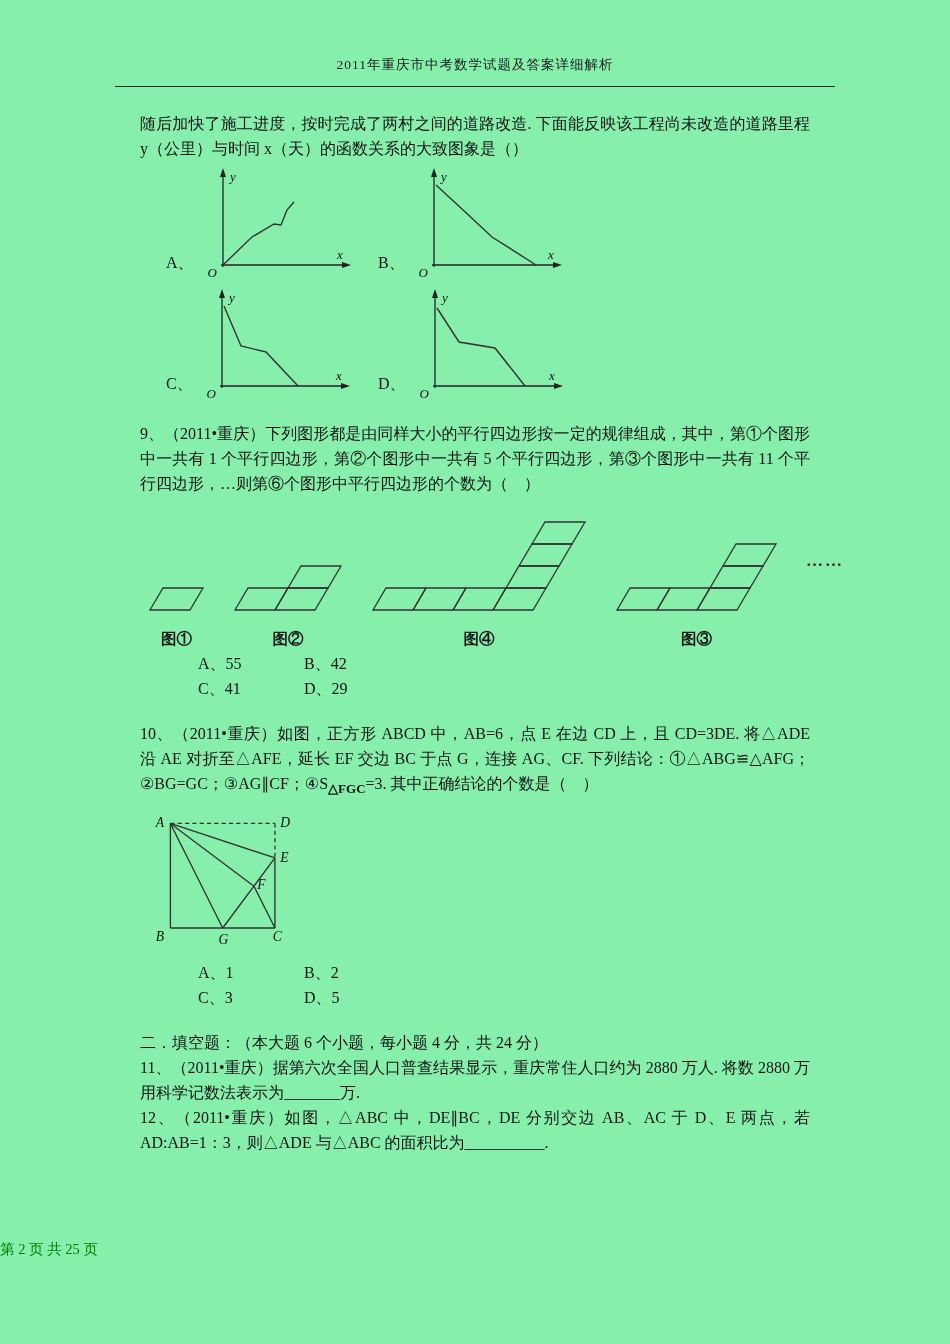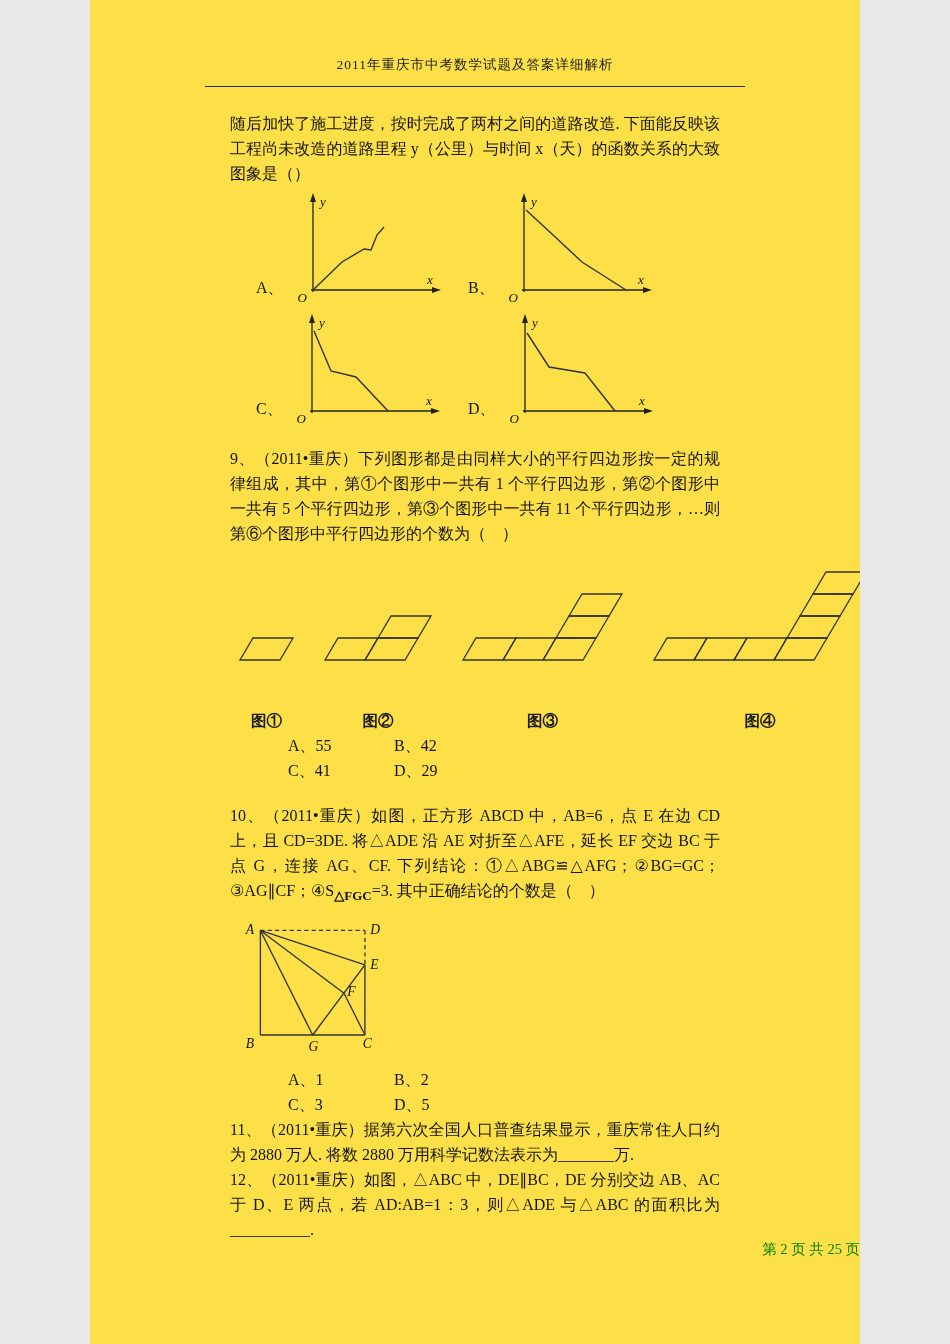--- a/index.html
+++ b/index.html
@@ -1,18 +1,18 @@
 <!DOCTYPE html>
 <html><head>
 <meta charset="utf-8">
 <style>
   * { margin:0; padding:0; box-sizing:border-box; }
   body { background:#e8e8e8; }
   .page {
-    width:770px; height:1344px; margin:0 auto; background:#fde047;
+    width:950px; height:1344px; margin:0 auto; background:#86efac;
     position:relative; overflow:hidden;
     font-family:"Liberation Serif", serif; color:#141414;
   }
   .header-title {
     padding-top:56px; text-align:center; font-size:13.5px; letter-spacing:1px; color:#1c1c1c;
   }
   .header-rule { margin:12px 115px 0 115px; border-top:1.6px solid #2a2a2a; }
   .content { margin:24px 140px 0 140px; font-size:16px; line-height:25px; text-align:justify; }
   .qtext { margin-top:20px; }
   sub { font-size:13px;font-weight:bold; }
@@ -21,39 +21,39 @@
   .graphs { margin:4px 0 2px 26px; display:grid; grid-template-columns:212px 212px; row-gap:6px; }
   .graph-cell { display:flex; align-items:flex-end; }
   .graph-cell .opt { font-size:16px; line-height:16px; margin:0 1px 9px 0; white-space:nowrap; }
   .axis { stroke:#222; stroke-width:1.3; }
   .axf { fill:#222; }
   .axl { font-family:"Liberation Serif",serif; font-style:italic; font-size:13px; fill:#111; }
   .curve { fill:none; stroke:#333; stroke-width:1.4; }
 
   
   .pfigs { display:flex; align-items:flex-end; gap:28px; margin:24px 0 0 8px; }
-  .pfig { display:flex; flex-direction:column; align-items:center;gap:32px; }
+  .pfig { display:flex; flex-direction:column; align-items:center; }
   .pfig svg { display:block; }
   .pfig .flabel { margin-top:14px; font-size:15.5px; font-weight:bold; color:#1a1a1a; }
   .pgon { fill:none; stroke:#333; stroke-width:1.3; }
   .dots { font-weight:bold; font-size:17px; letter-spacing:2px; margin-bottom:78px; color:#222; }
 
   
   .opts { margin-left:58px; line-height:25px; }
   .opts .optcell { display:inline-block; width:102px; }
 
   
   .square-fig { margin:12px 0 2px 8px; }
   .sqline { stroke:#333; stroke-width:1.3; }
   .sqdash { stroke:#333; stroke-width:1.2; stroke-dasharray:4 3; }
   .ptl { font-family:"Liberation Serif",serif; font-style:italic; font-size:13px; fill:#111; }
 
   .footer {
     position:absolute; top:1240px; left:0; width:100%;
-    text-align:right; font-size:14.5px;
+    text-align:left; font-size:14.5px;
   }
 </style>
 </head>
 <body>
 
 <div class="page">
 
   <div class="header-title">2011年重庆市中考数学试题及答案详细解析</div>
   <div class="header-rule"></div>
 
@@ -132,44 +132,44 @@
         <span class="flabel">图①</span>
       </div>
 
       <div class="pfig">
         <svg width="110" height="48" viewBox="0 0 110 48">
           <polygon class="pgon" points="2,46 42,46 55,24 15,24"></polygon>
           <polygon class="pgon" points="42,46 82,46 95,24 55,24"></polygon>
           <polygon class="pgon" points="55,24 95,24 108,2 68,2"></polygon>
         </svg>
         <span class="flabel">图②</span>
-      </div>
-
-      <div class="pfig">
-        <svg width="163" height="70" viewBox="0 0 163 70">
-          <polygon class="pgon" points="2,68 42,68 55,46 15,46"></polygon>
-          <polygon class="pgon" points="42,68 82,68 95,46 55,46"></polygon>
-          <polygon class="pgon" points="82,68 122,68 135,46 95,46"></polygon>
-          <polygon class="pgon" points="95,46 135,46 148,24 108,24"></polygon>
-          <polygon class="pgon" points="108,24 148,24 161,2 121,2"></polygon>
-        </svg>
-        <span class="flabel">图③</span>
       </div>
 
       <div class="pfig">
         <svg width="216" height="92" viewBox="0 0 216 92">
           <polygon class="pgon" points="2,90 42,90 55,68 15,68"></polygon>
           <polygon class="pgon" points="42,90 82,90 95,68 55,68"></polygon>
           <polygon class="pgon" points="82,90 122,90 135,68 95,68"></polygon>
           <polygon class="pgon" points="122,90 162,90 175,68 135,68"></polygon>
           <polygon class="pgon" points="135,68 175,68 188,46 148,46"></polygon>
           <polygon class="pgon" points="148,46 188,46 201,24 161,24"></polygon>
           <polygon class="pgon" points="161,24 201,24 214,2 174,2"></polygon>
         </svg>
         <span class="flabel">图④</span>
+      </div>
+
+      <div class="pfig">
+        <svg width="163" height="70" viewBox="0 0 163 70">
+          <polygon class="pgon" points="2,68 42,68 55,46 15,46"></polygon>
+          <polygon class="pgon" points="42,68 82,68 95,46 55,46"></polygon>
+          <polygon class="pgon" points="82,68 122,68 135,46 95,46"></polygon>
+          <polygon class="pgon" points="95,46 135,46 148,24 108,24"></polygon>
+          <polygon class="pgon" points="108,24 148,24 161,2 121,2"></polygon>
+        </svg>
+        <span class="flabel">图③</span>
       </div>
 
       <span class="dots">……</span>
     </div>
 
     <div class="opts">
       <span class="optcell">A、55</span>
       <span>B、42</span>
     </div>
     <div class="opts">
@@ -203,20 +203,21 @@
 
     <div class="opts">
       <span class="optcell">A、1</span>
       <span>B、2</span>
     </div>
     <div class="opts">
       <span class="optcell">C、3</span>
       <span>D、5</span>
     </div>
 
+    <p class="qtext">二．填空题：（本大题 6 个小题，每小题 4 分，共 24 分）</p>
     <p>11、（2011•重庆）据第六次全国人口普查结果显示，重庆常住人口约为 2880 万人. 将数 2880 万用科学记数法表示为_______万.</p>
     <p>12、（2011•重庆）如图，△ABC 中，DE∥BC，DE 分别交边 AB、AC 于 D、E 两点，若 AD:AB=1：3，则△ADE 与△ABC 的面积比为__________.</p>
 
   </div>
 
   <div class="footer" style="color: rgb(0, 128, 0);">第 2 页  共 25 页</div>
 
 </div>
 
 </body></html>

